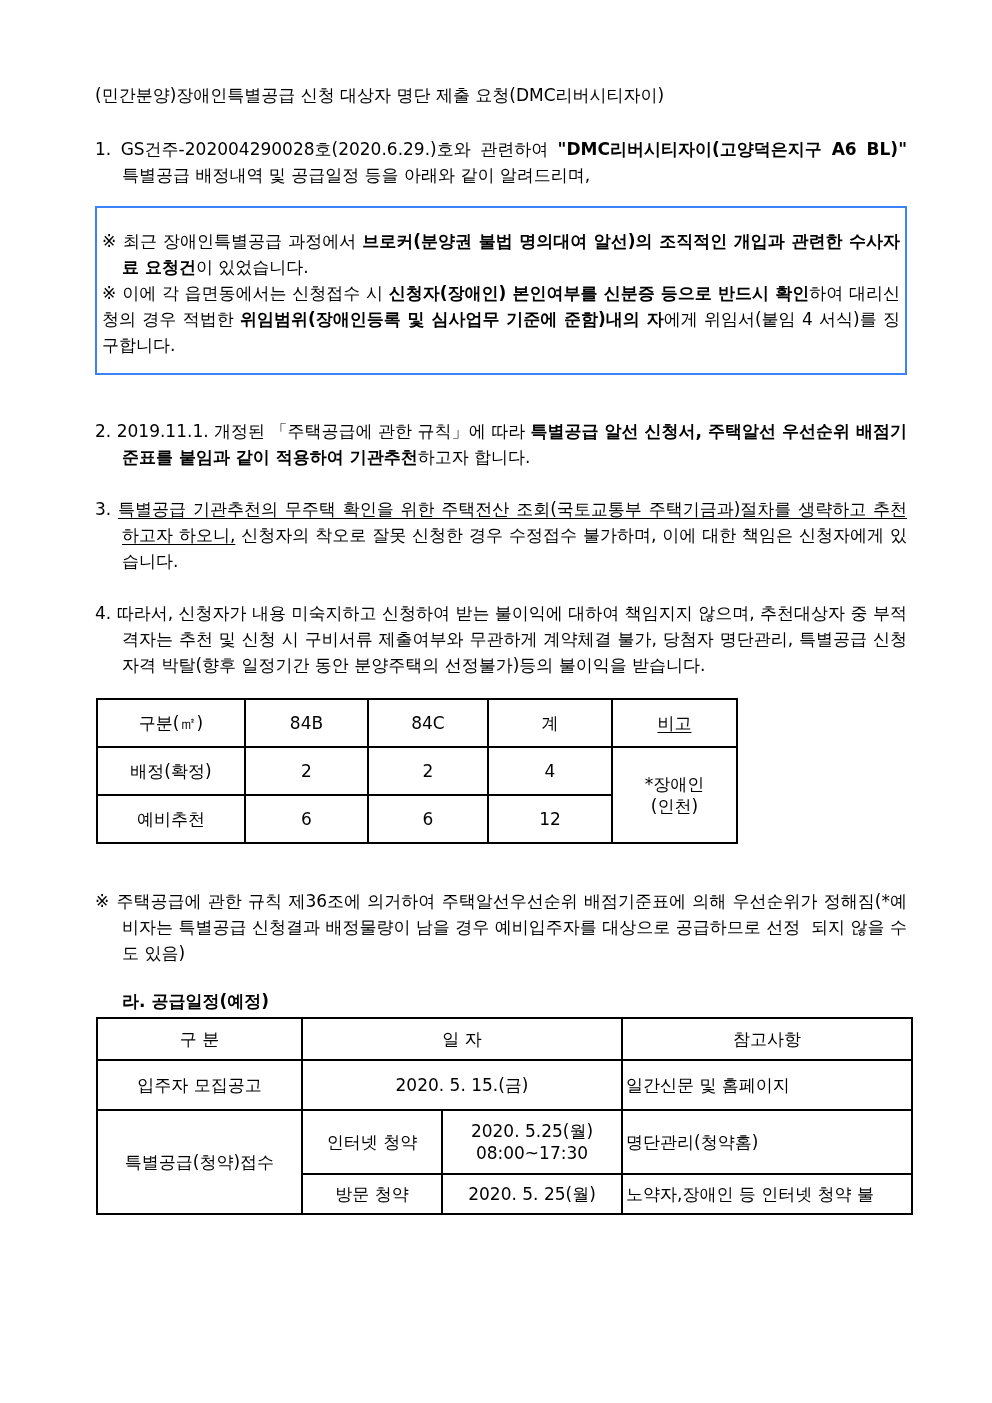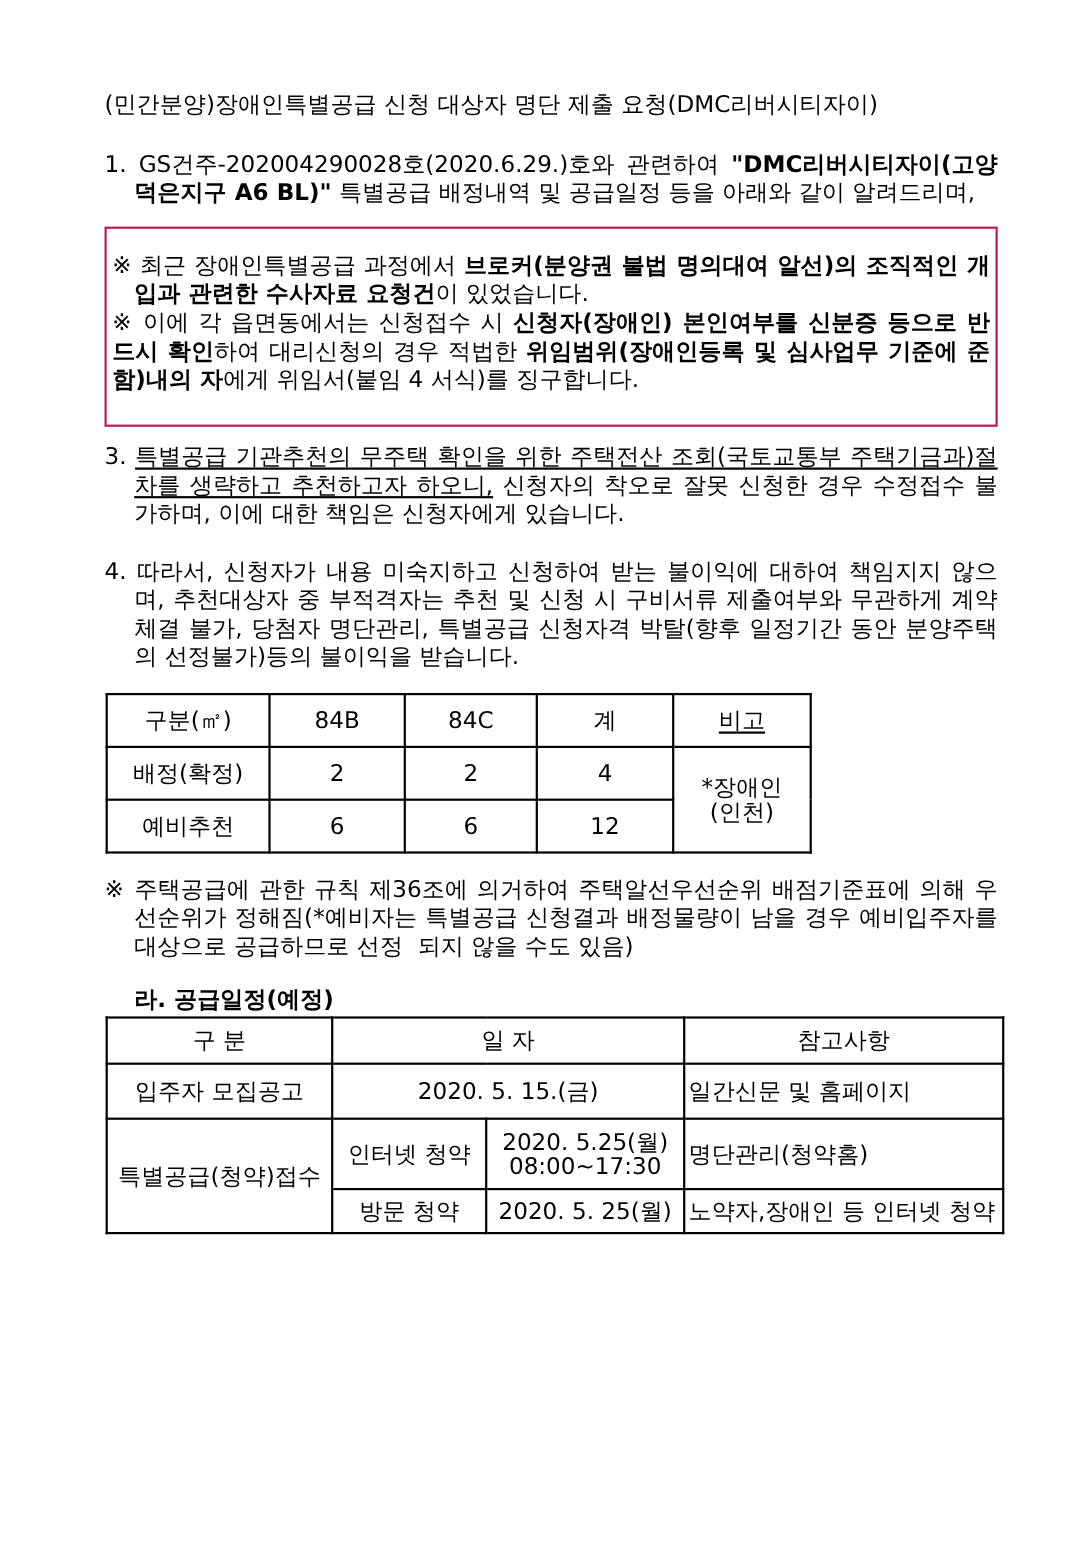--- a/index.html
+++ b/index.html
@@ -3,60 +3,60 @@
 <meta charset="utf-8">
 <style>
   html,body{margin:0;padding:0;background:#ffffff;}
   .page{
     position:relative;
     width:992px;height:1403px;
     box-sizing:border-box;
     background:#ffffff;
     color:#000000;
     font-family:"DejaVu Sans",sans-serif;
-    font-size:21px;
+    font-size:17px;
     line-height:26px;
     padding:82px 85px 0 95px;
     overflow:hidden;
   }
   p{margin:0;}
   .b{font-weight:bold;}
   .u{text-decoration:underline;text-underline-offset:3px;}
   .title{margin-bottom:28px;}
   .item{
     text-align:justify;
     margin-left:27px;text-indent:-27px;  
   }
   .mb18{margin-bottom:18px;}
   .mb20{margin-bottom:20px;}
   .mb22{margin-bottom:22px;}
   .mb26{margin-bottom:26px;}
   .notice-box{
-    border:2px solid #be185d;
-    padding:20px 5px 28px 5px;
-    margin-bottom:14px;
+    border:2px solid #3b82f6;
+    padding:20px 5px 15px 5px;
+    margin-bottom:43px;
   }
   .np{text-align:justify;}
   .np1{margin-left:20px;text-indent:-20px;}
   .np2{margin-left:0;text-indent:0;}
   .sublist{margin-left:27px;margin-bottom:5px;}
   table{
     border-collapse:collapse;
     table-layout:fixed;
     margin-left:1px;
   }
   th,td{
     border:2px solid #000;
     font-weight:normal;
     text-align:center;
     vertical-align:middle;
     padding:0;
     overflow:hidden;
   }
-  .t1{width:640px;margin-bottom:19px;}
+  .t1{width:640px;margin-bottom:44px;}
   .t1 th,.t1 td{height:46px;}
   .t1 .c1{width:148px;}
   .t1 .c2{width:123px;}
   .t1 .c3{width:120px;}
   .t1 .c4{width:124px;}
   .t1 .c5{width:125px;}
   .remark{line-height:22px;}
   .note{margin-bottom:22px;}
   .subra{margin-left:27px;margin-bottom:3px;}
   .t2{width:815px;}
@@ -78,20 +78,21 @@
 
   <p class="title">(민간분양)장애인특별공급 신청 대상자 명단 제출 요청(DMC리버시티자이)</p>
 
   <p class="item mb18"><span>1.  GS건주-202004290028호(2020.6.29.)호와 관련하여  </span><span class="b">"DMC리버시티자이(고양덕은지구 A6 BL)"</span><span> 특별공급 배정내역 및 공급일정 등을 아래와 같이 알려드리며,</span></p>
 
   <div class="notice-box">
     <p class="np np1"><span>※ 최근 장애인특별공급 과정에서 </span><span class="b">브로커(분양권 불법 명의대여 알선)의 조직적인 개입과 관련한 수사자료 요청건</span><span>이 있었습니다.</span></p>
     <p class="np np2"><span>※ 이에 각 읍면동에서는 신청접수 시 </span><span class="b">신청자(장애인) 본인여부를 신분증 등으로 반드시 확인</span><span>하여 대리신청의 경우 적법한 </span><span class="b">위임범위(장애인등록 및 심사업무 기준에 준함)내의 자</span><span>에게 위임서(붙임 4 서식)를 징구합니다.</span></p>
   </div>
 
+  <p class="item mb26"><span>2. 2019.11.1. 개정된 「주택공급에 관한 규칙」에 따라 </span><span class="b">특별공급 알선 신청서, 주택알선 우선순위 배점기준표를 붙임과 같이 적용하여 기관추천</span><span>하고자 합니다.</span></p>
 
   <p class="item mb26"><span>3. </span><span class="u">특별공급 기관추천의 무주택 확인을 위한 주택전산 조회(국토교통부 주택기금과)절차를 생략하고 추천하고자 하오니,</span><span> 신청자의 착오로 잘못 신청한 경우 수정접수 불가하며, 이에 대한 책임은 신청자에게 있습니다.</span></p>
 
   <p class="item mb20"><span>4. 따라서, 신청자가 내용 미숙지하고 신청하여 받는 불이익에 대하여 책임지지 않으며, 추천대상자 중 부적격자는 추천 및 신청 시 구비서류 제출여부와 무관하게 계약체결 불가, 당첨자 명단관리, 특별공급 신청자격 박탈(향후 일정기간 동안 분양주택의 선정불가)등의 불이익을 받습니다.</span></p>
 
 
 
   <table class="t1">
     <colgroup>
       <col class="c1">

